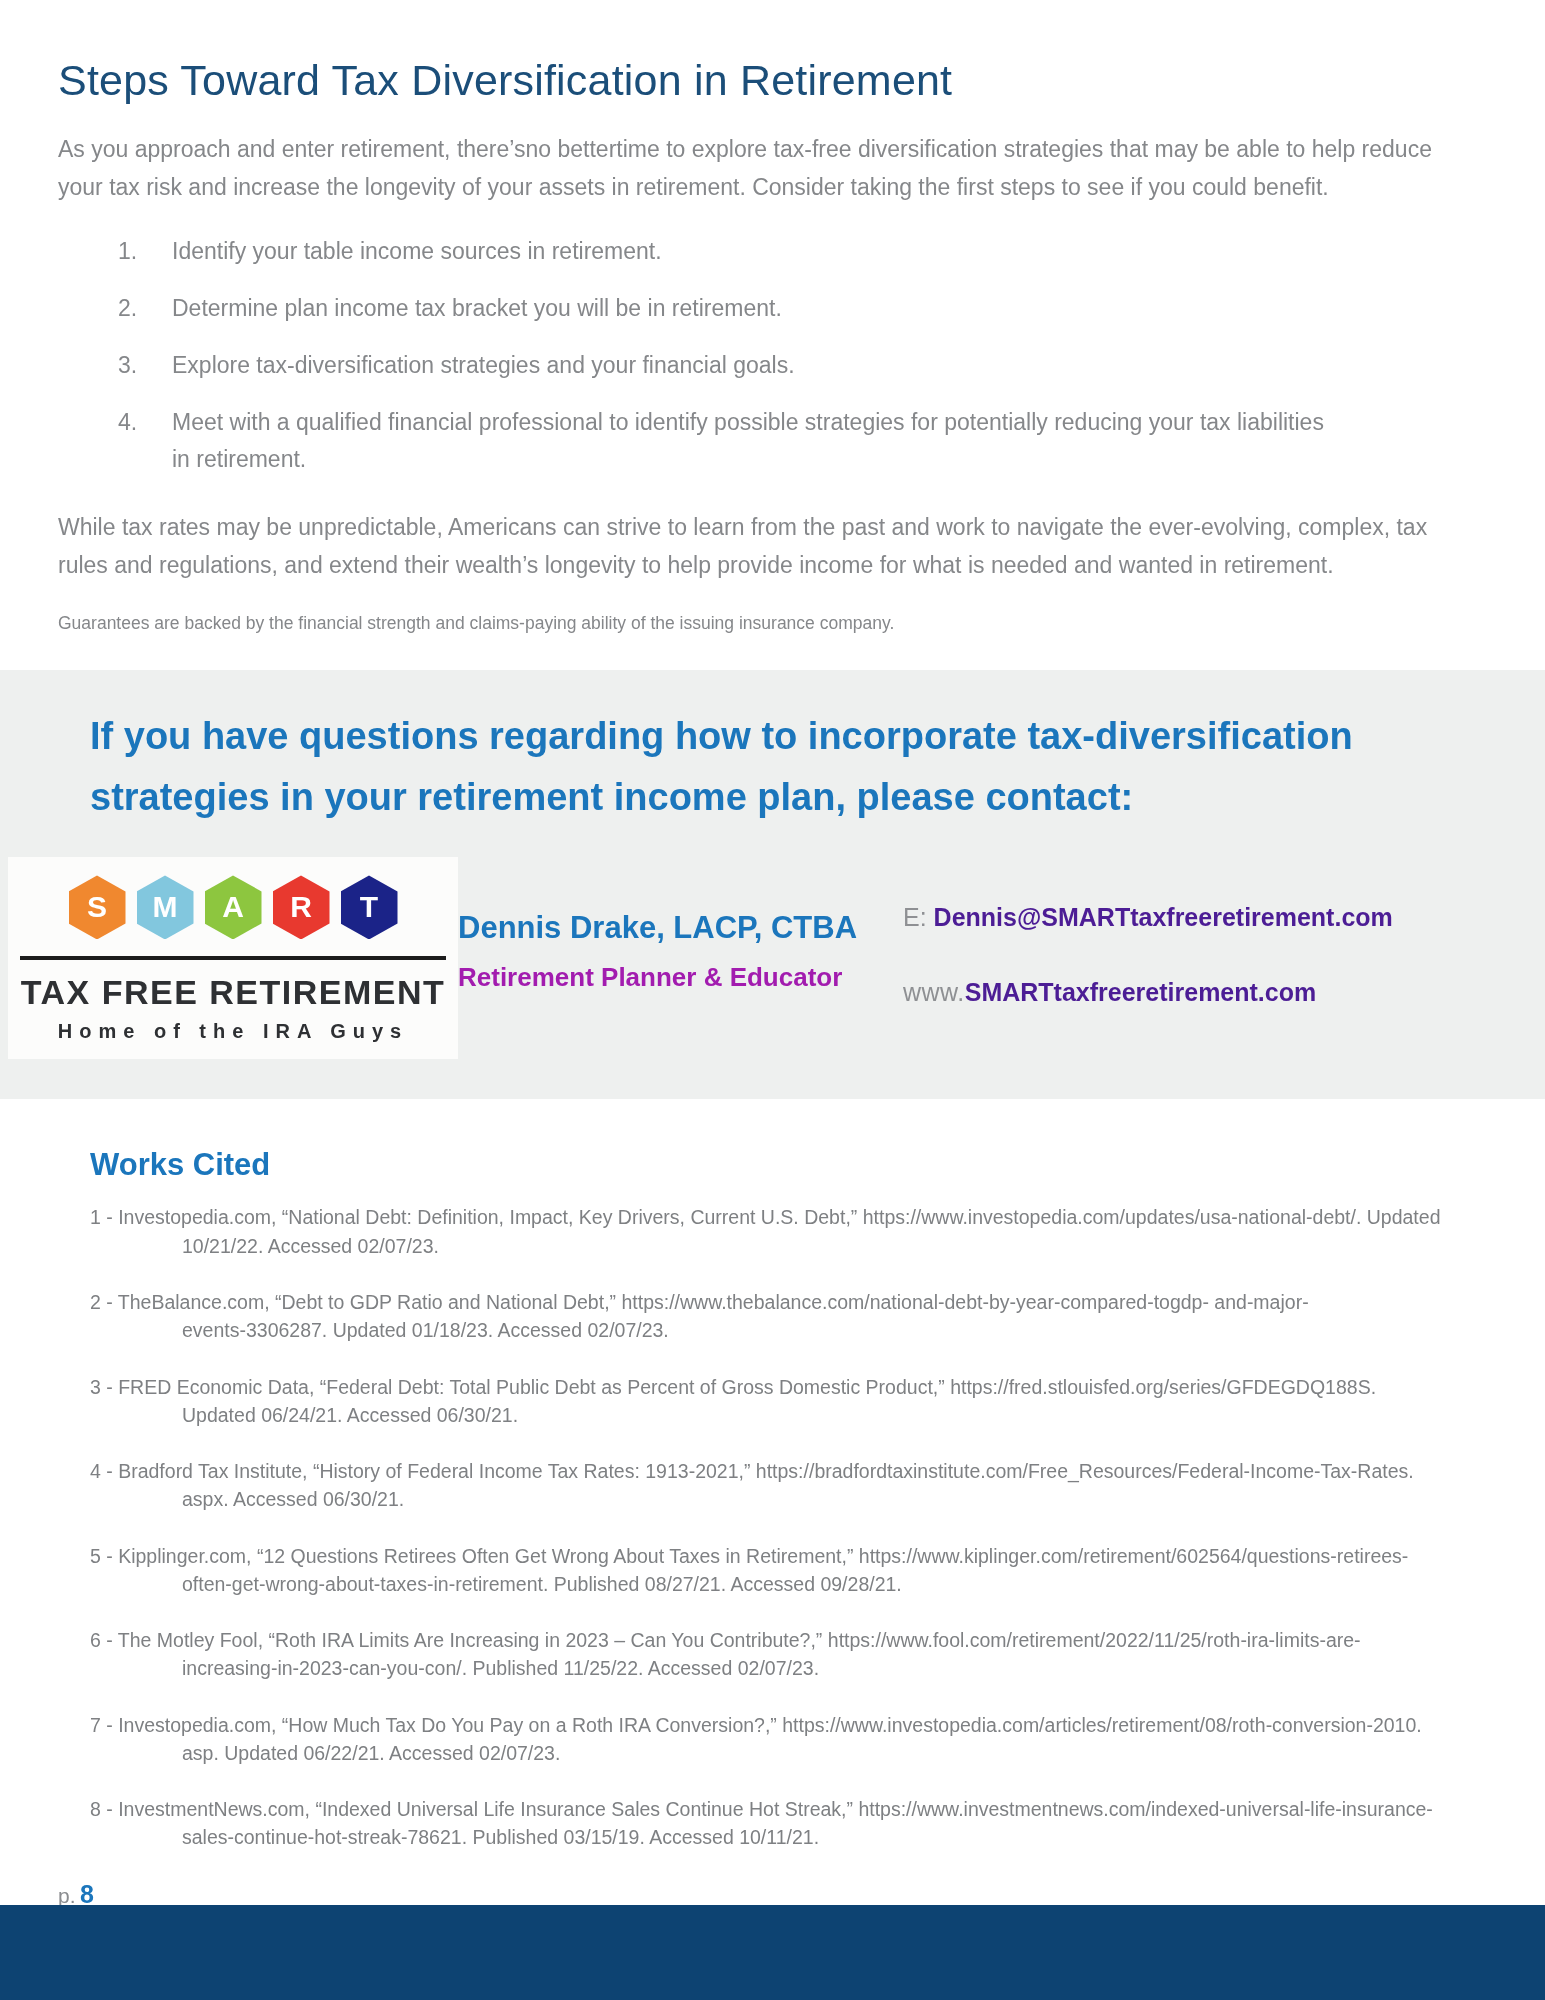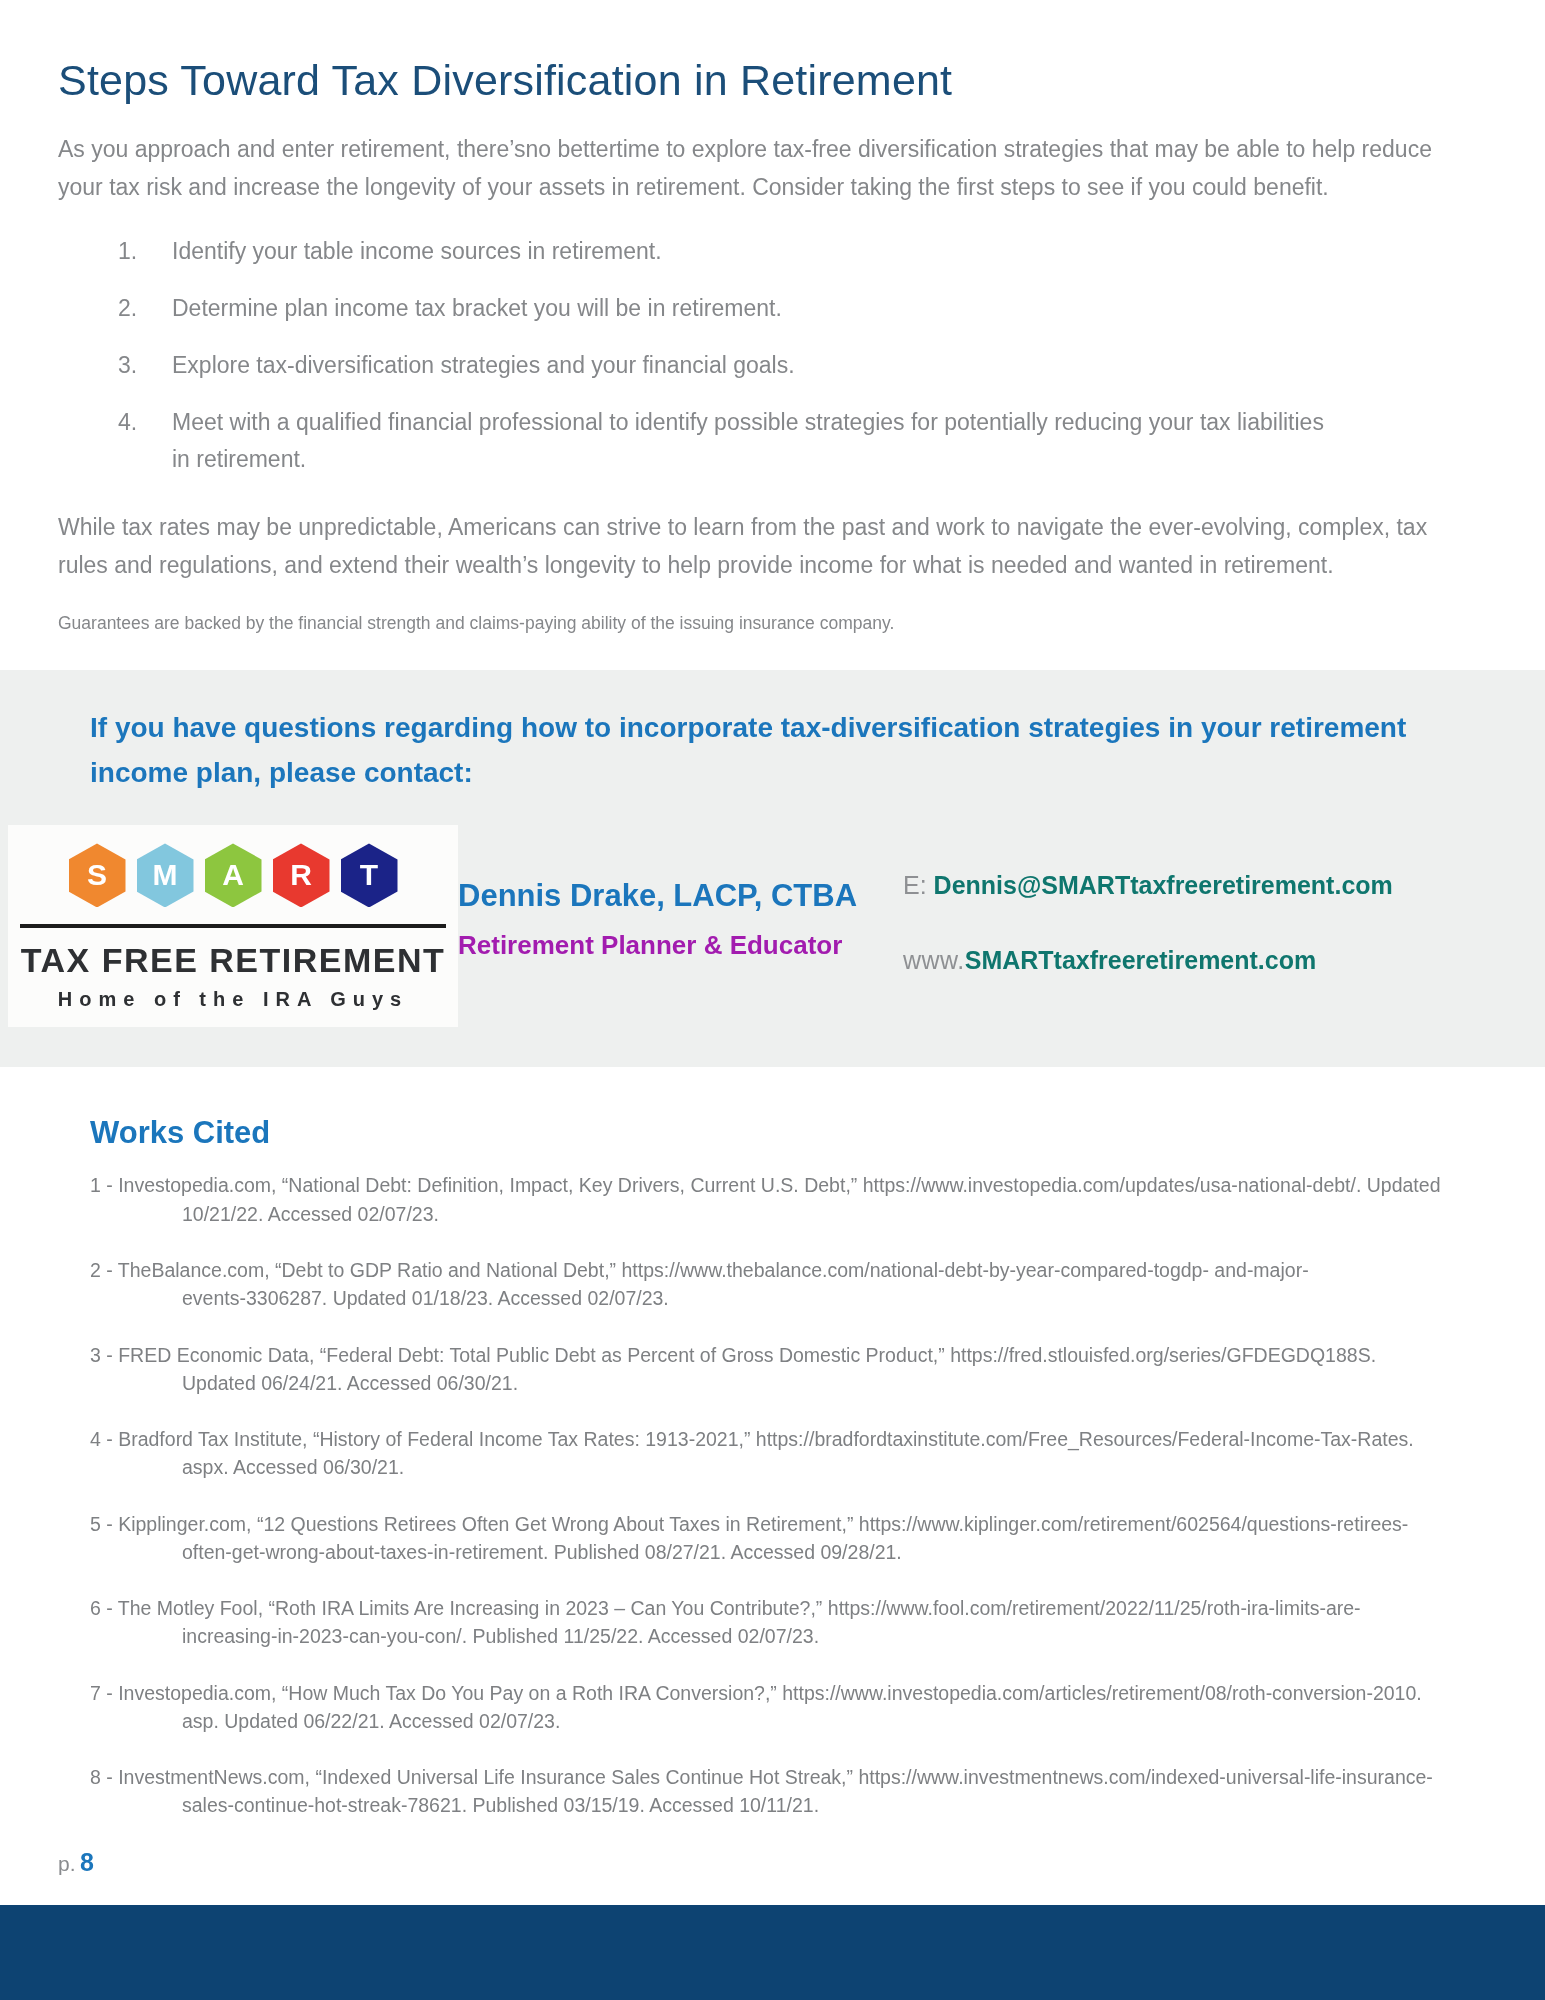--- a/index.html
+++ b/index.html
@@ -33,21 +33,21 @@
   .disclaimer { font-size: 17.5px; color: #85878A; margin-top: 28px; }
 
   .band {
     background: #EEF0EF;
     margin-top: 36px;
     padding: 36px 90px 40px 90px;
   }
   .band-heading {
     color: #1B76BC;
     font-weight: bold;
-    font-size: 28px;
+    font-size: 38px;
     line-height: 1.6;
     max-width: 1345px;
   }
   .band-row { display: flex; align-items: center; margin-top: 30px; }
   .logo-box {
     background: #FCFCFB;
     width: 450px;
     margin-left: -82px;
     padding: 18px 10px 16px 10px;
     flex: none;
@@ -67,21 +67,21 @@
   .logo-l2 {
     text-align: center; font-size: 20px; font-weight: bold;
     color: #2E3033; letter-spacing: 7px; margin-top: 8px;
   }
   .who { flex: none; width: 445px; margin-top: -14px; }
   .contact-name { color: #1B76BC; font-size: 31px; font-weight: bold; }
   .contact-role { color: #a21caf; font-size: 26px; font-weight: bold; margin-top: 16px; }
   .links { flex: 1; margin-top: -6px; }
   .line { font-size: 25px; color: #77787B; }
   .line .pfx { font-weight: 400; color: #8E9093; }
-  .line .val { font-weight: bold; color: #0f766e; }
+  .line .val { font-weight: bold; color: #4c1d95; }
   .email-line { margin-bottom: 46px; }
   .line .pfx.www { letter-spacing: 0.5px; }
 
   .wc { padding: 48px 88px 0 90px; }
   .wc h2 { color: #1B76BC; font-size: 31px; font-weight: bold; margin-bottom: 20px; }
   .citation { font-size: 19.5px; color: #7E8083; line-height: 1.45; margin-bottom: 28px; max-width: 1375px; }
   .citation .l2 { padding-left: 92px; }
 
   .pagenum { margin: 26px 0 0 58px; }
   .pagenum .p { font-size: 21px; color: #8A8C8F; }

